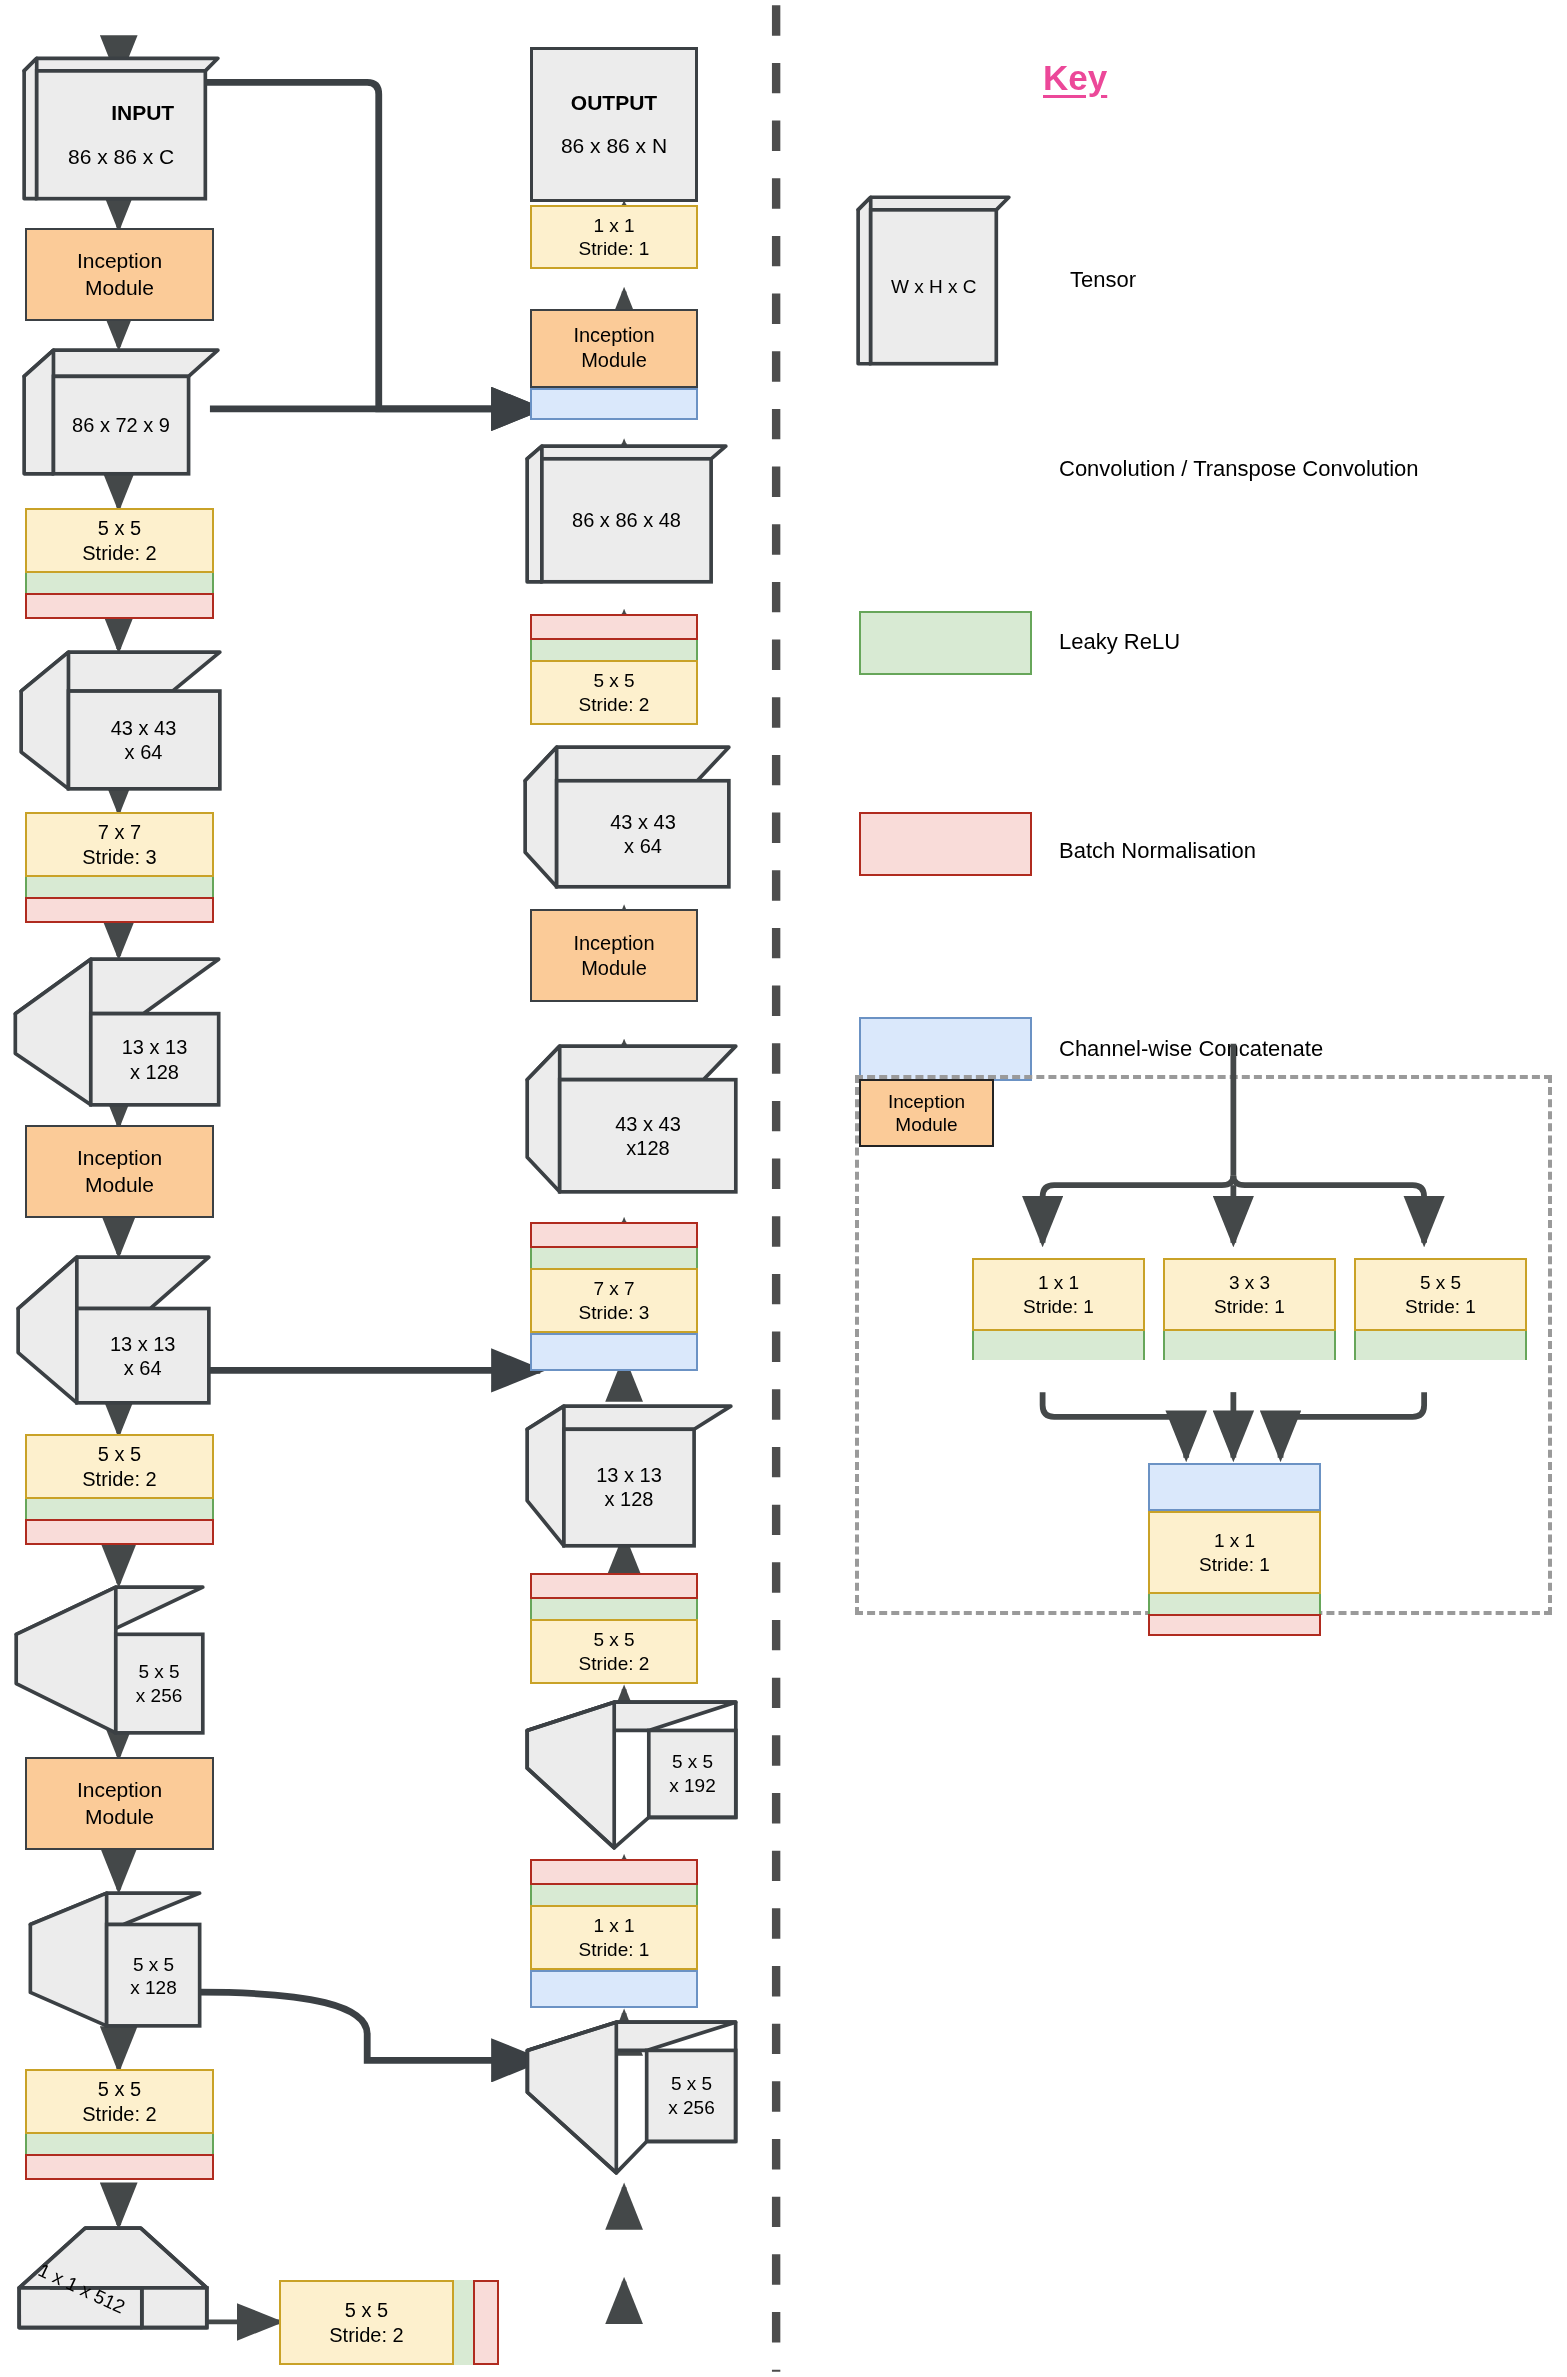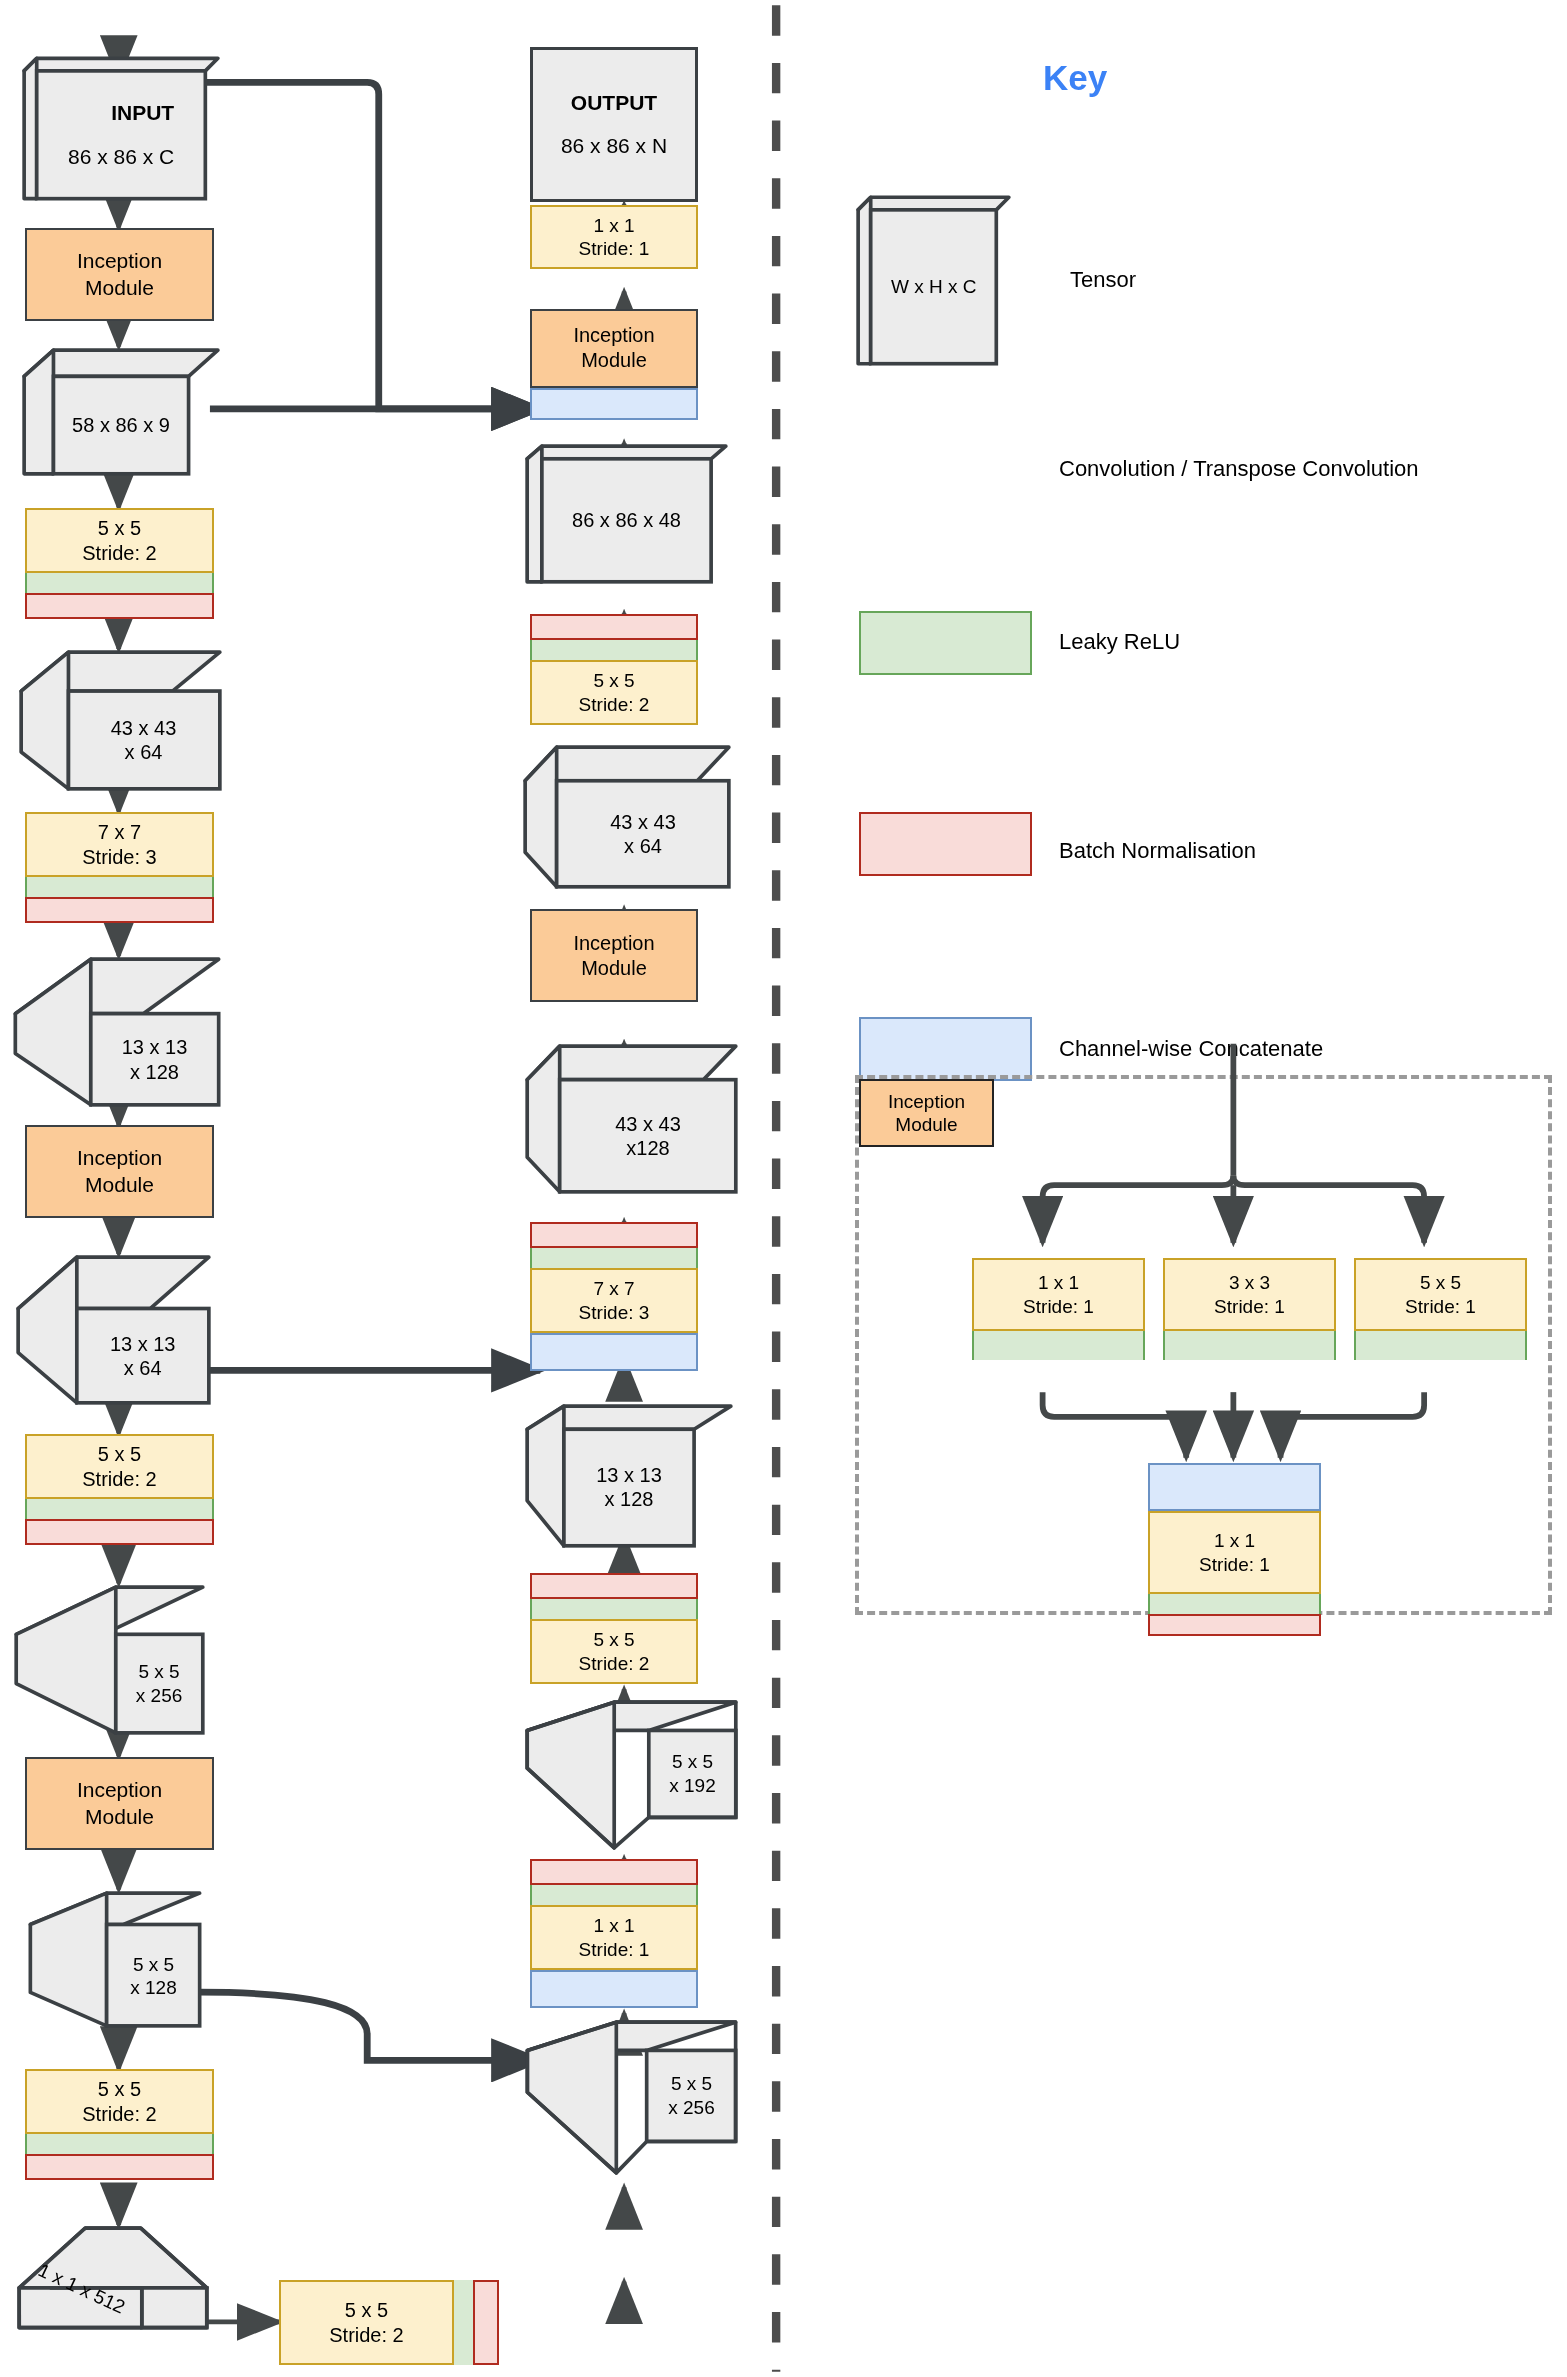--- a/index.html
+++ b/index.html
@@ -40,22 +40,22 @@
          line-height:1.25;white-space:pre;}
 
   
   .hstack{position:absolute;display:flex;flex-direction:row;}
   .hstack .b-relu{border-left-width:0;border-right-width:0;}
 
   
   #wires{position:absolute;left:0;top:0;width:1568px;height:2377px;}
 
   
-  .key-title{position:absolute;font-size:35px;font-weight:bold;color:#3b82f6;
-             text-underline-offset:5.2px;}
+  .key-title{position:absolute;font-size:35px;font-weight:bold;color:#ec4899;
+             text-decoration:underline;text-underline-offset:5.2px;}
   .key-label{position:absolute;font-size:22px;color:#000;white-space:nowrap;}
   .key-swatch{position:absolute;box-sizing:border-box;}
   .sw-conv{background:#fdf0cd;border:2.6px solid #c9a227;display:flex;align-items:center;
            justify-content:center;text-align:center;line-height:1.22;font-size:18px;white-space:pre;}
   .sw-relu{background:#d8ead3;border:2.6px solid #67a65a;}
   .sw-bn{background:#f9dcd9;border:2.6px solid #b02b1f;}
   .sw-cat{background:#dae8fb;border:2.6px solid #6b92c4;}
 
   .dashbox{position:absolute;box-sizing:border-box;border:4.7px dashed #9a9a9a;}
   .inc-tag{position:absolute;background:#fbcb98;border:2.6px solid #232323;
@@ -142,21 +142,21 @@
     <div class="band b-inc" style="height:93px;font-size:21px;">Inception
 Module</div>
   </div>
 
   <div class="tensor node" style="left:21px;top:347px;width:199px;height:130px;">
     <svg width="199" height="130" viewBox="0 0 380 248">
       <polygon points="6,56 62,6 376,6 320,56" fill="#ececec" stroke="#3b4044" stroke-width="7" stroke-linejoin="round"></polygon>
       <polygon points="6,56 6,242 62,242 62,6" fill="#ececec" stroke="#3b4044" stroke-width="7" stroke-linejoin="round"></polygon>
       <rect x="62" y="56" width="258" height="186" fill="#ececec" stroke="#3b4044" stroke-width="7"></rect>
     </svg>
-    <div class="lbl" style="left:32.5px;top:29px;width:135px;height:98px;font-size:20px;">58 x 86 x 9</div>
+    <div class="lbl" style="left:32.5px;top:29px;width:135px;height:98px;font-size:20px;">86 x 72 x 9</div>
   </div>
 
   <div class="stack" style="left:25px;top:508px;width:189px;height:111px;">
     <div class="band b-conv" style="height:65px;font-size:20px;">5 x 5
 Stride: 2</div>
     <div class="band b-relu" style="height:20px;"></div>
     <div class="band b-bn" style="height:26px;"></div>
   </div>
 
   <div class="tensor node" style="left:18px;top:649px;width:205px;height:143px;">

